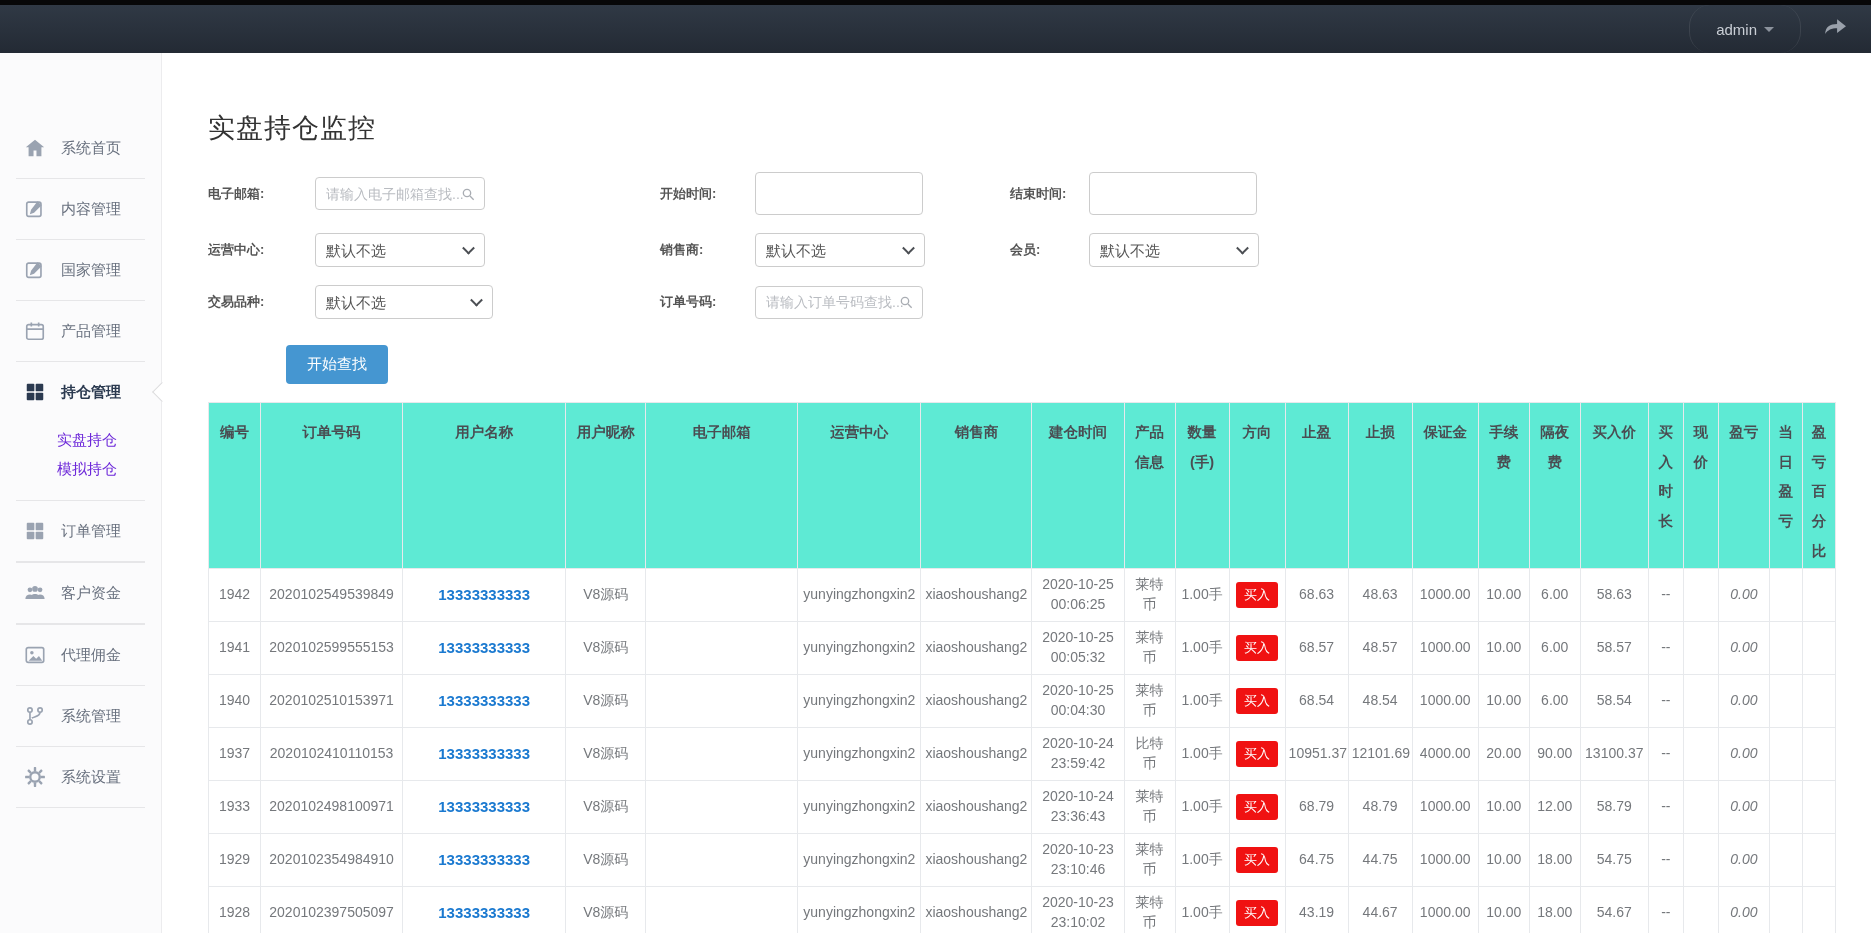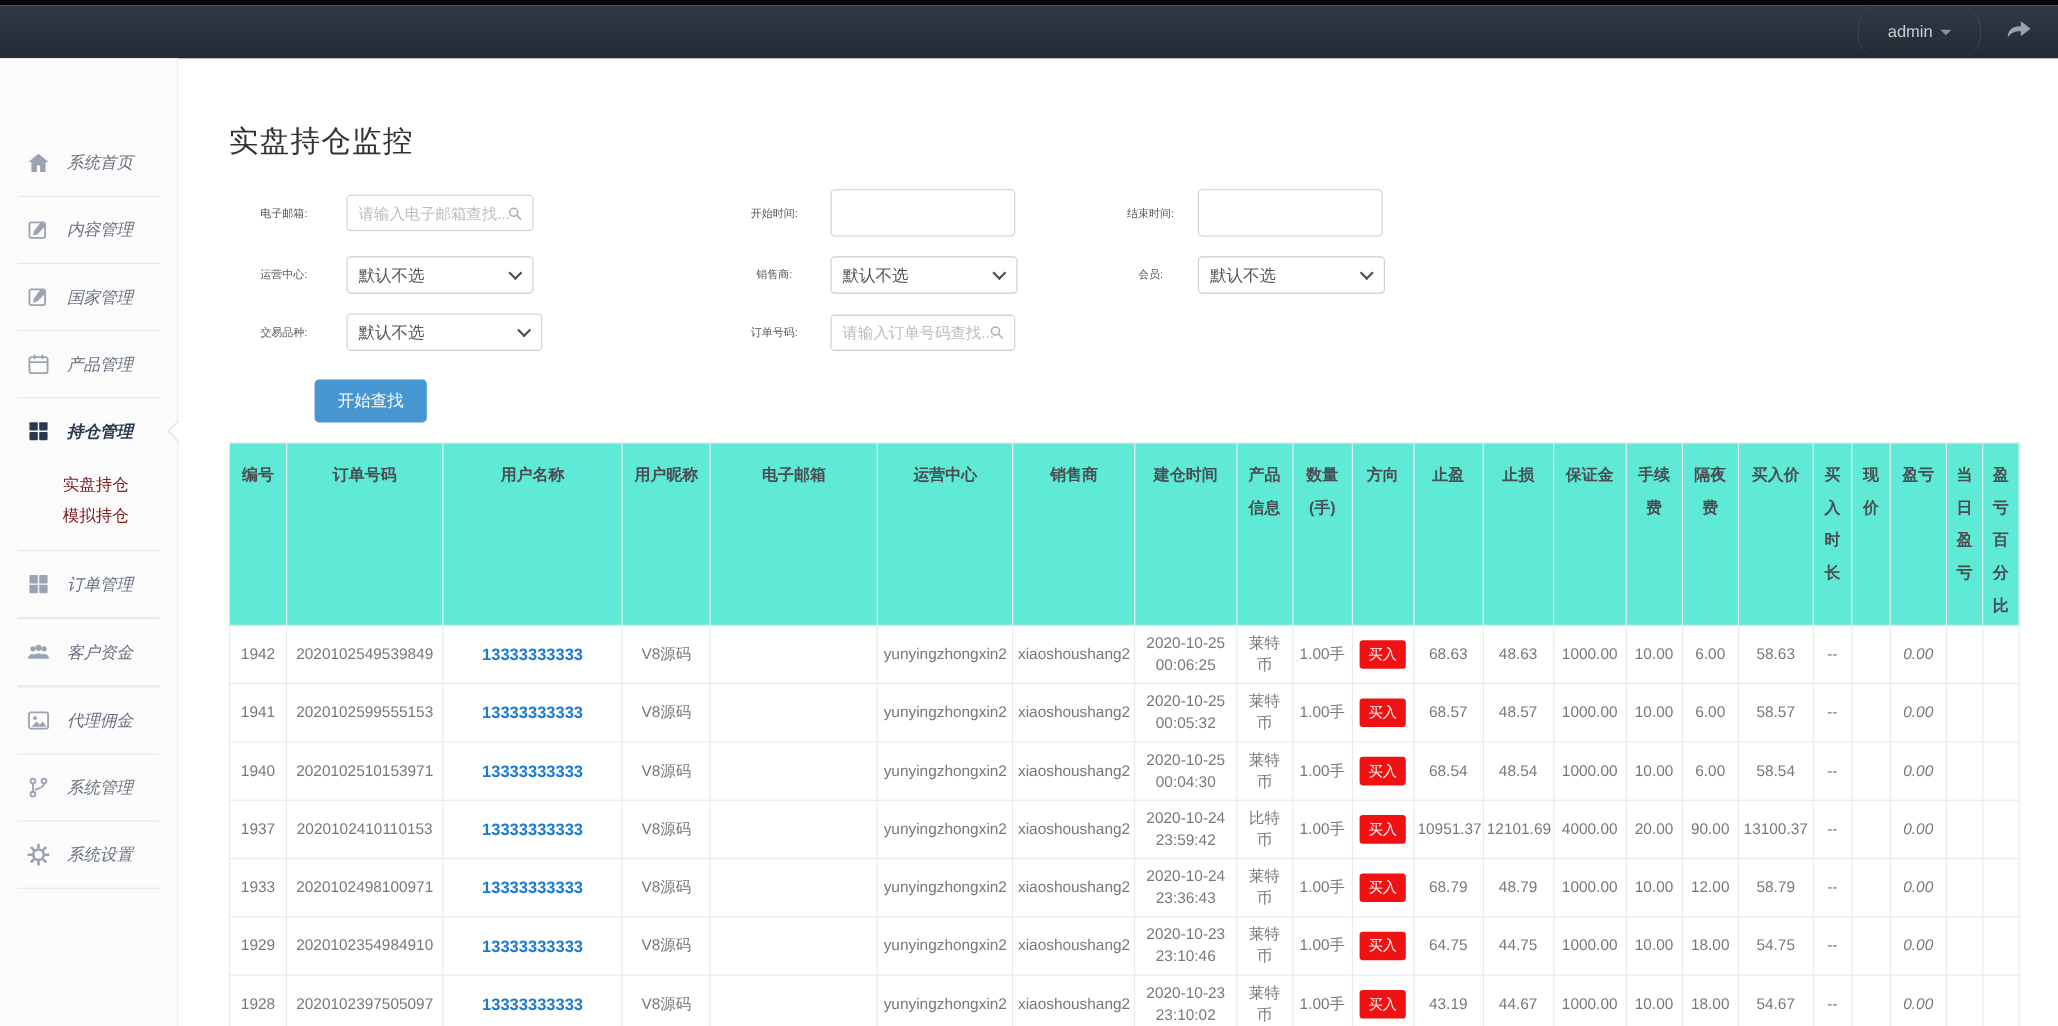--- a/index.html
+++ b/index.html
@@ -19,33 +19,33 @@
   
   .app { display:flex; height:880px; }
   .sidebar { position:relative; width:162px; flex:0 0 162px; background:#fbfbfc;
     border-right:1px solid #ececee; padding-top:65px; }
   .main { flex:1; overflow:hidden; padding:17px 20px 0 46px; }
   
   .sb-item { position:relative; height:60px; display:flex; align-items:center; padding-left:24px;
     cursor:pointer; color:#8e97a6; }
   .sb-item .sb-icon { width:22px; height:22px; flex:0 0 22px; color:#9aa3b1; }
   .sb-icon svg { width:100%; height:100%; }
-  .sb-item .sb-label { margin-left:15px; font-size:15px; color:#68707e;font-style:italic; }
+  .sb-item .sb-label { margin-left:15px; font-size:15px; color:#68707e; }
   .sb-item.active .sb-label { color:#2b3a50; font-weight:bold; }
   .sb-item.active .sb-icon { color:#2b3a50; }
   .sb-divider { border-bottom:1px solid #e6e6e8; margin:0 16px; }
   .sb-sub { padding:4px 0 16px 0; }
-  .sb-subitem { height:29px; line-height:29px; padding-left:57px; font-size:15px; color:#7f1d1d; cursor:pointer; }
+  .sb-subitem { height:29px; line-height:29px; padding-left:57px; font-size:15px; color:#6d28d9; cursor:pointer;font-family:Liberation Serif, serif; }
   .sb-notch { position:absolute; right:-8px; top:50%; width:14px; height:14px; margin-top:-7px;
     background:#fff; transform:rotate(45deg); border-left:1px solid #dcdcde; border-bottom:1px solid #dcdcde; z-index:3; }
   
   .page-title { margin-top:40px; font-size:27px; color:#333; font-weight:400; letter-spacing:1px; }
   .filters { margin-top:26px; display:grid; grid-template-columns:452px 350px auto; row-gap:18px; }
   .field { display:flex; align-items:center; }
-  .field label { font-size:10px; color:#555; text-align:center; }
+  .field label { font-size:13px; color:#555; text-align:left;font-weight:bold; }
   .field.c1 label { width:100px; }
   .field.c2 label { width:88px; }
   .field.c3 label { width:72px; }
   .ctl { position:relative; margin-left:7px; }
   input[type=text] { border:1px solid #ccc; border-radius:4px; font-size:14px; color:#555;
     padding:0 10px; background:#fff; outline:none; }
   input::placeholder { color:#b9bcc1; }
   .inp-search { width:170px; height:33px; padding-right:30px; }
   .inp-date { width:168px; height:43px; }
   .search-ico { position:absolute; right:9px; top:50%; transform:translateY(-50%);

